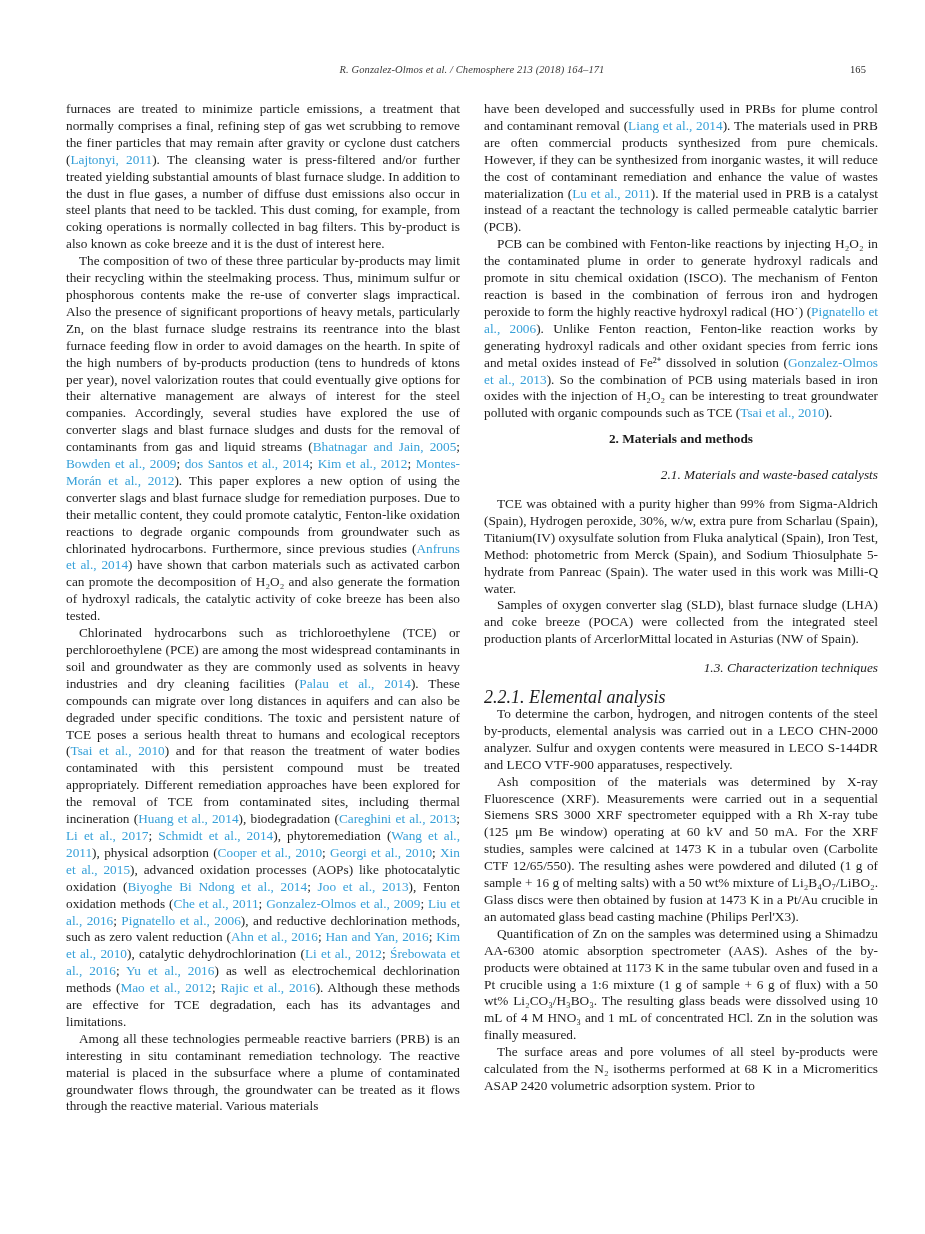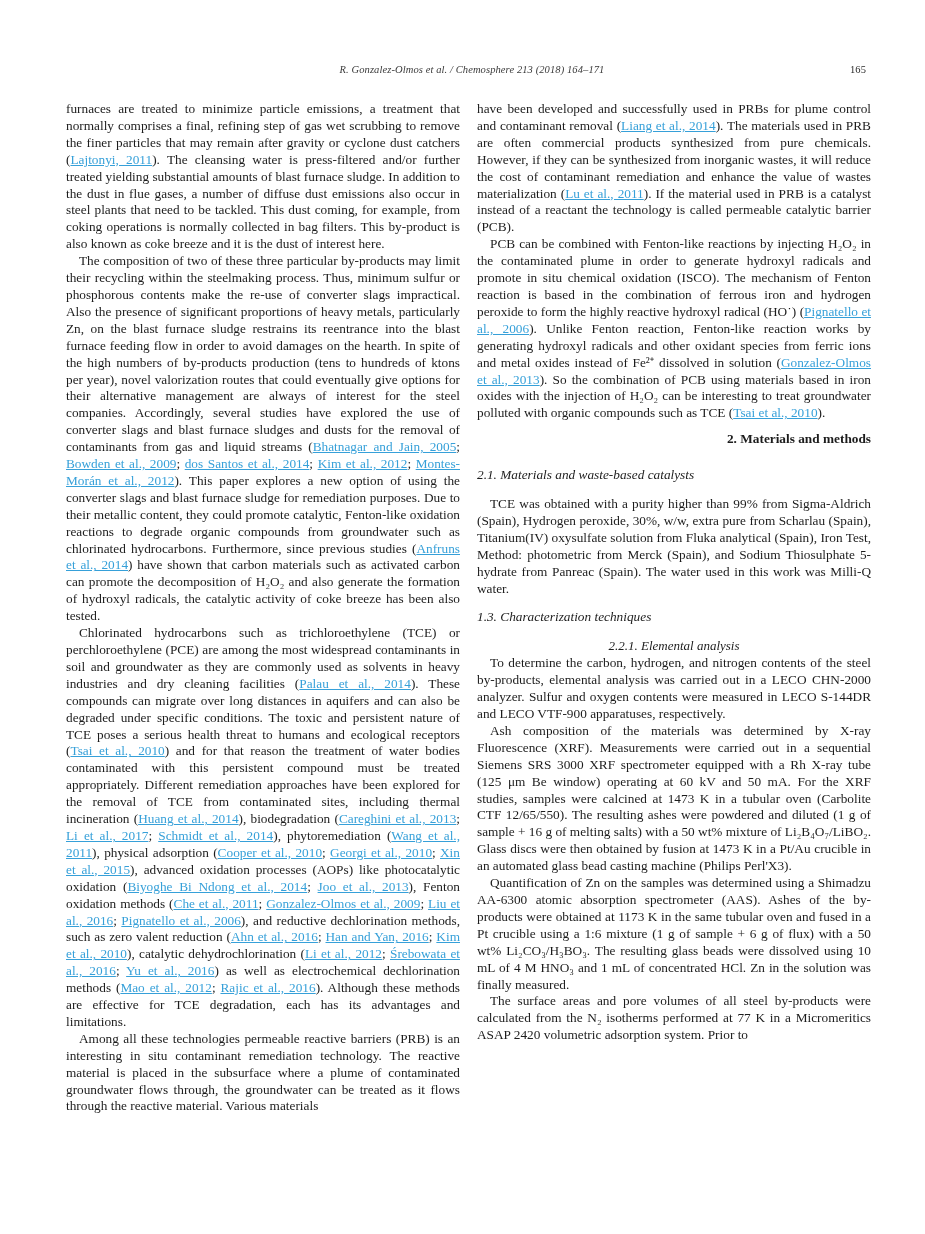--- a/index.html
+++ b/index.html
@@ -36,62 +36,61 @@
     top: 0;
     font-style: normal;
     color: #2a2a2a;
   }
   .body-columns {
     position: absolute;
     top: 101px;
     left: 66px;
     width: 812px;
     display: flex;
-    gap: 17px;
+    gap: 24px;
   }
   .col {
     width: 394px;
     text-align: justify;
     font-size: 13.3px;
     line-height: 16.9px;
     hyphens: auto;
   }
   .col p {
     margin: 0;
   }
   .col p.indent {
     text-indent: 13px;
   }
   .col h2 {
     font-size: 13.3px;
     font-weight: bold;
     margin: 9px 0 19px 0;
-    text-align: right;
+    text-align: center;
     text-indent: 0;
   }
   .col h3 {
     font-size: 13.3px;
     font-weight: normal;
     font-style: italic;
     margin: 12px 0 12px 0;
-    text-align: left;
+    text-align: right;
     text-indent: 0;
   }
   .col h4 {
-    font-size: 13px;
+    font-size: 18px;
     font-weight: normal;
     font-style: italic;
     margin: 11px 0 0 0;
-    text-align: center;
+    text-align: left;
     text-indent: 0;
   }
   .cite-link {
     color: var(--link-color, #36a0d9);
     cursor: pointer;
-    text-decoration: underline;
   }
 </style>
 </head>
 <body>
 
 <div class="page">
   <div class="running-head">
     <span>R. Gonzalez-Olmos et al. / Chemosphere 213 (2018) 164–171</span>
     <span class="pagenum">165</span>
   </div>
@@ -102,21 +101,22 @@
         <p class="indent"><span>The composition of two of these three particular by-products may limit their recycling within the steelmaking process. Thus, minimum sulfur or phosphorous contents make the re-use of converter slags impractical. Also the presence of significant proportions of heavy metals, particularly Zn, on the blast furnace sludge restrains its reentrance into the blast furnace feeding flow in order to avoid damages on the hearth. In spite of the high numbers of by-products production (tens to hundreds of ktons per year), novel valorization routes that could eventually give options for their alternative management are always of interest for the steel companies. Accordingly, several studies have explored the use of converter slags and blast furnace sludges and dusts for the removal of contaminants from gas and liquid streams (</span><span class="cite-link">Bhatnagar and Jain, 2005</span><span>; </span><span class="cite-link">Bowden et al., 2009</span><span>; </span><span class="cite-link">dos Santos et al., 2014</span><span>; </span><span class="cite-link">Kim et al., 2012</span><span>; </span><span class="cite-link">Montes-Morán et al., 2012</span><span>). This paper explores a new option of using the converter slags and blast furnace sludge for remediation purposes. Due to their metallic content, they could promote catalytic, Fenton-like oxidation reactions to degrade organic compounds from groundwater such as chlorinated hydrocarbons. Furthermore, since previous studies (</span><span class="cite-link">Anfruns et al., 2014</span><span>) have shown that carbon materials such as activated carbon can promote the decomposition of H₂O₂ and also generate the formation of hydroxyl radicals, the catalytic activity of coke breeze has been also tested.</span></p>
         <p class="indent"><span>Chlorinated hydrocarbons such as trichloroethylene (TCE) or perchloroethylene (PCE) are among the most widespread contaminants in soil and groundwater as they are commonly used as solvents in heavy industries and dry cleaning facilities (</span><span class="cite-link">Palau et al., 2014</span><span>). These compounds can migrate over long distances in aquifers and can also be degraded under specific conditions. The toxic and persistent nature of TCE poses a serious health threat to humans and ecological receptors (</span><span class="cite-link">Tsai et al., 2010</span><span>) and for that reason the treatment of water bodies contaminated with this persistent compound must be treated appropriately. Different remediation approaches have been explored for the removal of TCE from contaminated sites, including thermal incineration (</span><span class="cite-link">Huang et al., 2014</span><span>), biodegradation (</span><span class="cite-link">Careghini et al., 2013</span><span>; </span><span class="cite-link">Li et al., 2017</span><span>; </span><span class="cite-link">Schmidt et al., 2014</span><span>), phytoremediation (</span><span class="cite-link">Wang et al., 2011</span><span>), physical adsorption (</span><span class="cite-link">Cooper et al., 2010</span><span>; </span><span class="cite-link">Georgi et al., 2010</span><span>; </span><span class="cite-link">Xin et al., 2015</span><span>), advanced oxidation processes (AOPs) like photocatalytic oxidation (</span><span class="cite-link">Biyoghe Bi Ndong et al., 2014</span><span>; </span><span class="cite-link">Joo et al., 2013</span><span>), Fenton oxidation methods (</span><span class="cite-link">Che et al., 2011</span><span>; </span><span class="cite-link">Gonzalez-Olmos et al., 2009</span><span>; </span><span class="cite-link">Liu et al., 2016</span><span>; </span><span class="cite-link">Pignatello et al., 2006</span><span>), and reductive dechlorination methods, such as zero valent reduction (</span><span class="cite-link">Ahn et al., 2016</span><span>; </span><span class="cite-link">Han and Yan, 2016</span><span>; </span><span class="cite-link">Kim et al., 2010</span><span>), catalytic dehydrochlorination (</span><span class="cite-link">Li et al., 2012</span><span>; </span><span class="cite-link">Śrebowata et al., 2016</span><span>; </span><span class="cite-link">Yu et al., 2016</span><span>) as well as electrochemical dechlorination methods (</span><span class="cite-link">Mao et al., 2012</span><span>; </span><span class="cite-link">Rajic et al., 2016</span><span>). Although these methods are effective for TCE degradation, each has its advantages and limitations.</span></p>
         <p class="indent"><span>Among all these technologies permeable reactive barriers (PRB) is an interesting in situ contaminant remediation technology. The reactive material is placed in the subsurface where a plume of contaminated groundwater flows through, the groundwater can be treated as it flows through the reactive material. Various materials</span></p>
       </div>
     <div class="col" id="col-right">
         <p><span>have been developed and successfully used in PRBs for plume control and contaminant removal (</span><span class="cite-link">Liang et al., 2014</span><span>). The materials used in PRB are often commercial products synthesized from pure chemicals. However, if they can be synthesized from inorganic wastes, it will reduce the cost of contaminant remediation and enhance the value of wastes materialization (</span><span class="cite-link">Lu et al., 2011</span><span>). If the material used in PRB is a catalyst instead of a reactant the technology is called permeable catalytic barrier (PCB).</span></p>
         <p class="indent"><span>PCB can be combined with Fenton-like reactions by injecting H₂O₂ in the contaminated plume in order to generate hydroxyl radicals and promote in situ chemical oxidation (ISCO). The mechanism of Fenton reaction is based in the combination of ferrous iron and hydrogen peroxide to form the highly reactive hydroxyl radical (HO˙) (</span><span class="cite-link">Pignatello et al., 2006</span><span>). Unlike Fenton reaction, Fenton-like reaction works by generating hydroxyl radicals and other oxidant species from ferric ions and metal oxides instead of Fe²⁺ dissolved in solution (</span><span class="cite-link">Gonzalez-Olmos et al., 2013</span><span>). So the combination of PCB using materials based in iron oxides with the injection of H₂O₂ can be interesting to treat groundwater polluted with organic compounds such as TCE (</span><span class="cite-link">Tsai et al., 2010</span><span>).</span></p>
         <h2><span>2. Materials and methods</span></h2>
         <h3><span>2.1.  Materials and waste-based catalysts</span></h3>
         <p class="indent"><span>TCE was obtained with a purity higher than 99% from Sigma-Aldrich (Spain), Hydrogen peroxide, 30%, w/w, extra pure from Scharlau (Spain), Titanium(IV) oxysulfate solution from Fluka analytical (Spain), Iron Test, Method: photometric from Merck (Spain), and Sodium Thiosulphate 5-hydrate from Panreac (Spain). The water used in this work was Milli-Q water.</span></p>
+        <p class="indent"><span>Samples of oxygen converter slag (SLD), blast furnace sludge (LHA) and coke breeze (POCA) were collected from the integrated steel production plants of ArcerlorMittal located in Asturias (NW of Spain).</span></p>
         <h3><span>1.3.  Characterization techniques</span></h3>
         <h4><span>2.2.1.  Elemental analysis</span></h4>
         <p class="indent"><span>To determine the carbon, hydrogen, and nitrogen contents of the steel by-products, elemental analysis was carried out in a LECO CHN-2000 analyzer. Sulfur and oxygen contents were measured in LECO S-144DR and LECO VTF-900 apparatuses, respectively.</span></p>
         <p class="indent"><span>Ash composition of the materials was determined by X-ray Fluorescence (XRF). Measurements were carried out in a sequential Siemens SRS 3000 XRF spectrometer equipped with a Rh X-ray tube (125 μm Be window) operating at 60 kV and 50 mA. For the XRF studies, samples were calcined at 1473 K in a tubular oven (Carbolite CTF 12/65/550). The resulting ashes were powdered and diluted (1 g of sample + 16 g of melting salts) with a 50 wt% mixture of Li₂B₄O₇/LiBO₂. Glass discs were then obtained by fusion at 1473 K in a Pt/Au crucible in an automated glass bead casting machine (Philips Perl'X3).</span></p>
         <p class="indent"><span>Quantification of Zn on the samples was determined using a Shimadzu AA-6300 atomic absorption spectrometer (AAS). Ashes of the by-products were obtained at 1173 K in the same tubular oven and fused in a Pt crucible using a 1:6 mixture (1 g of sample + 6 g of flux) with a 50 wt% Li₂CO₃/H₃BO₃. The resulting glass beads were dissolved using 10 mL of 4 M HNO₃ and 1 mL of concentrated HCl. Zn in the solution was finally measured.</span></p>
-        <p class="indent"><span>The surface areas and pore volumes of all steel by-products were calculated from the N₂ isotherms performed at 77 K in a Micromeritics ASAP 2420 volumetric adsorption system. Prior to</span></p>
+        <p class="indent"><span>The surface areas and pore volumes of all steel by-products were calculated from the N₂ isotherms performed at 68 K in a Micromeritics ASAP 2420 volumetric adsorption system. Prior to</span></p>
       </div>
   </div>
 </div>
 
 </body></html>

